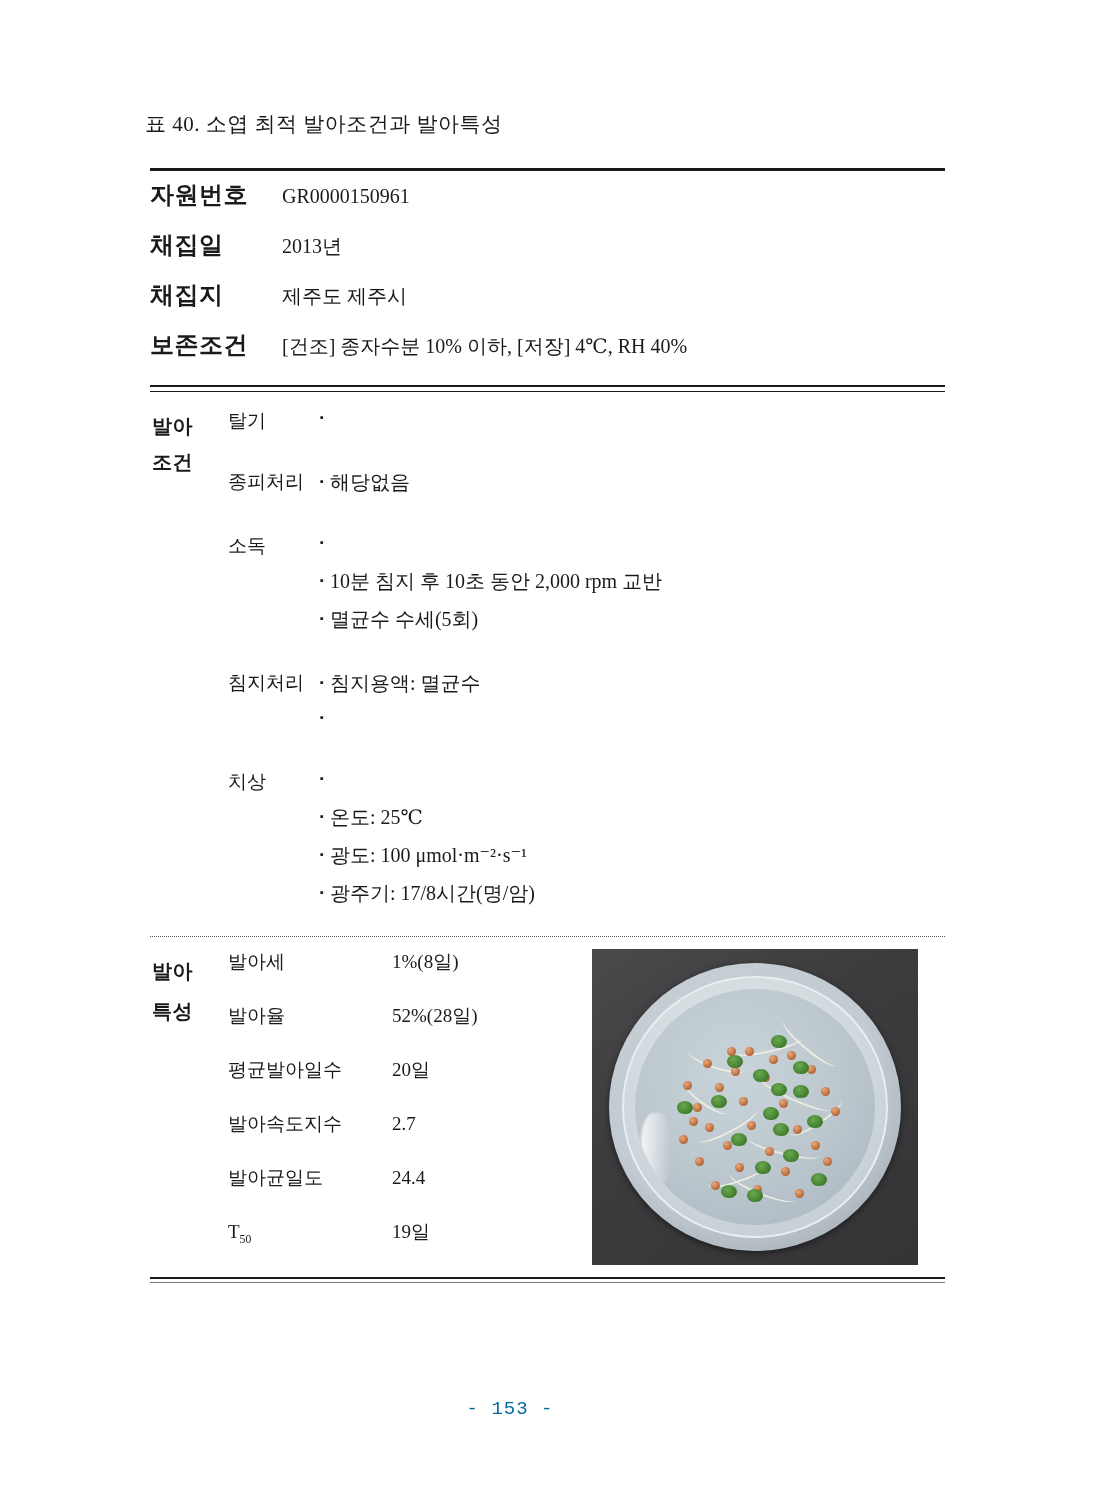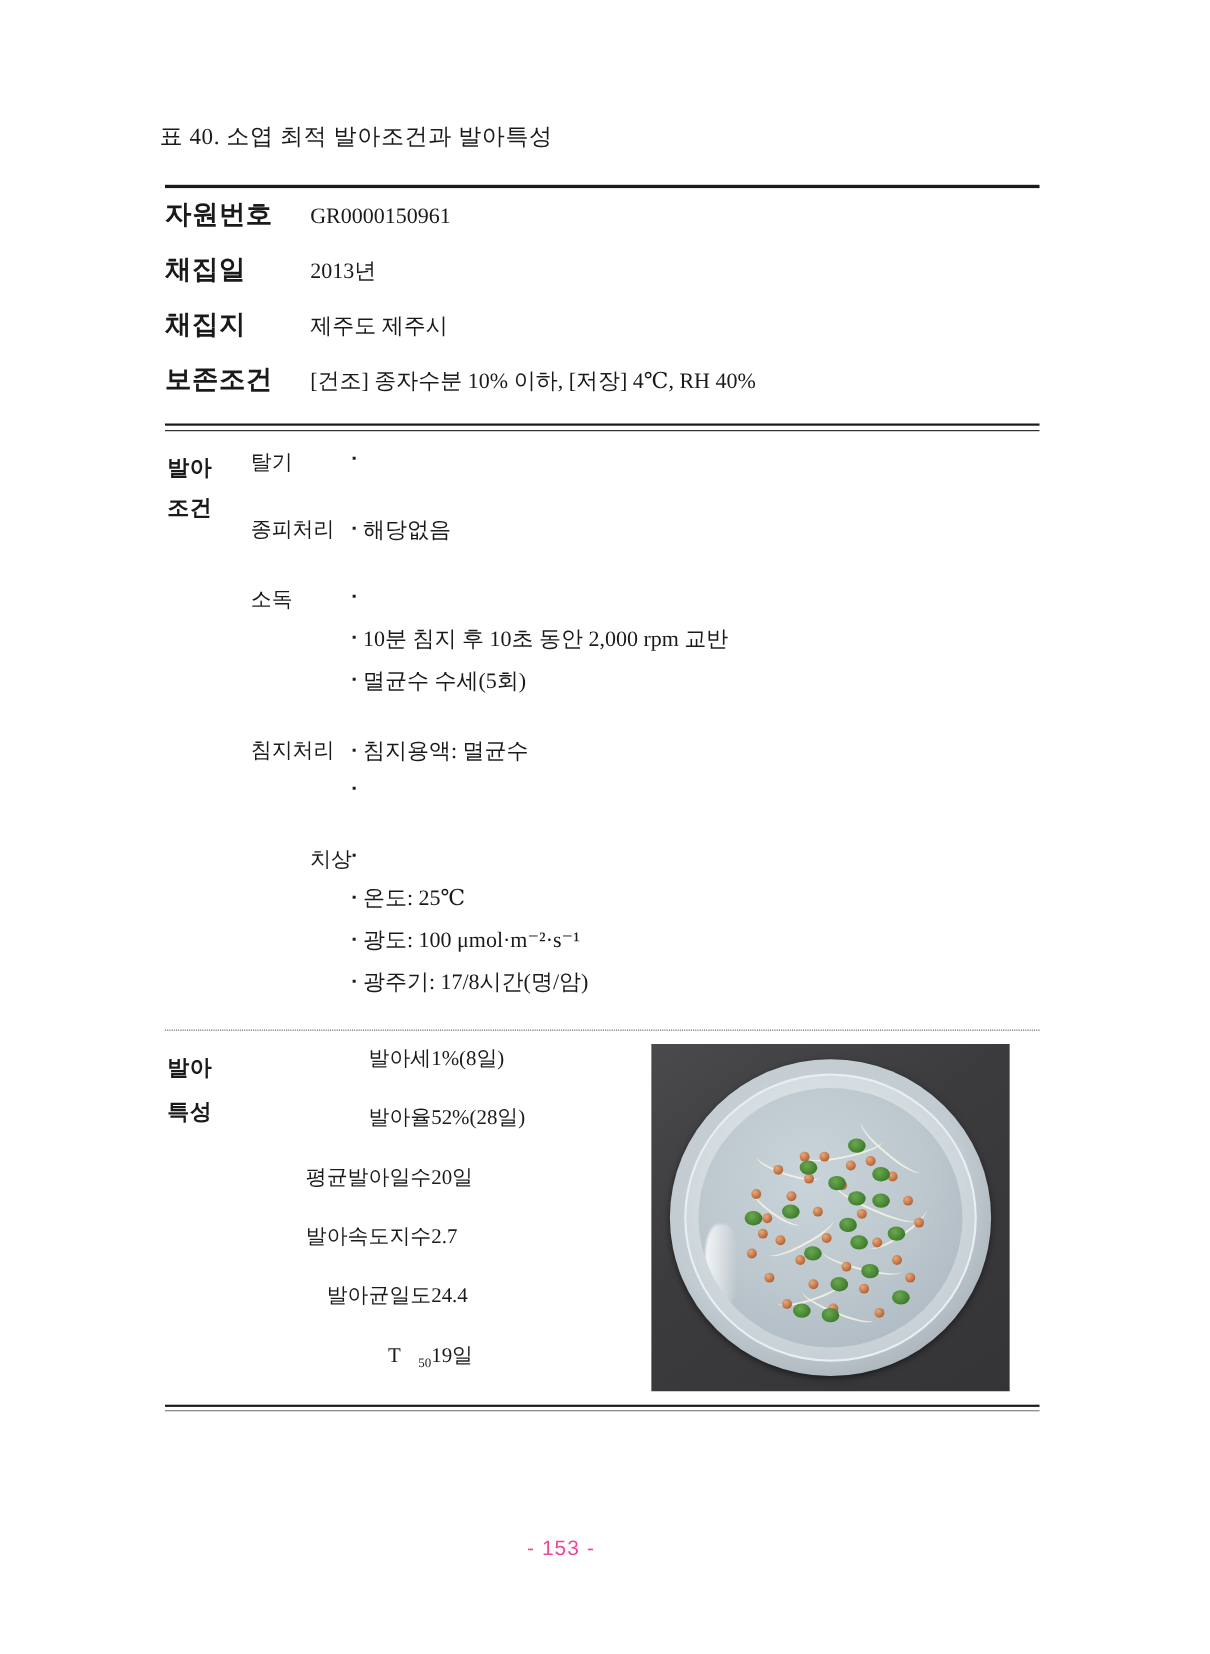--- a/index.html
+++ b/index.html
@@ -91,21 +91,21 @@
     font-size: 20px;
     line-height: 36px;
     letter-spacing: 0.5px;
   }
   .section-tag span { display: block; }
   .cond-row {
     display: flex;
     align-items: flex-start;
     margin-bottom: 26px;
   }
-  .cond-row:last-child { margin-bottom: 0; text-align: right; }
+  .cond-row:last-child { margin-bottom: 0; }
   .cond-name {
     flex: 0 0 170px;
     width: 170px;
     padding-left: 78px;
     box-sizing: border-box;
     font-size: 19px;
     line-height: 34px;
     white-space: nowrap;
   }
   .cond-items { flex: 1 1 auto; }
@@ -118,21 +118,21 @@
   }
   .bullet-mark {
     flex: 0 0 auto;
     font-size: 11px;
     line-height: 35px;
     margin-right: 6px;
     position: relative;
     top: -4px;
   }
   .bullet-text { flex: 0 0 auto; }
-  sub.sm { font-size: 0.62em; vertical-align: sub; margin-left: 16px; }
+  sub.sm { font-size: 0.62em; vertical-align: sub; }
 
   
   .char-section {
     position: relative;
     padding: 14px 0 10px 0;
     min-height: 316px;
   }
   .char-tag {
     position: absolute;
     left: 2px;
@@ -147,21 +147,20 @@
   .char-list {
     position: absolute;
     left: 78px;
     top: 12px;
     width: 400px;
   }
   .char-row {
     display: flex;
     align-items: baseline;
     height: 54px;
-    text-align: right;
   }
   .char-name {
     flex: 0 0 164px;
     width: 164px;
     font-size: 19px;
     white-space: nowrap;
   }
   .char-value {
     font-size: 19px;
     white-space: nowrap;
@@ -247,23 +246,23 @@
     height: 14px;
   }
 
   
   .page-number {
     position: absolute;
     left: 0;
     right: 0;
     top: 1398px;
     text-align: center;
-    font-family: Liberation Sans, sans-serif;
+    font-family: Liberation Mono, monospace;
     font-size: 19px;
-    color: #ec4899;
+    color: #0369a1;
     letter-spacing: 1px;
   }
 </style>
 </head>
 <body>
 
 <div class="page">
 
   <div class="table-title">표 40. 소엽 최적 발아조건과 발아특성</div>
 

